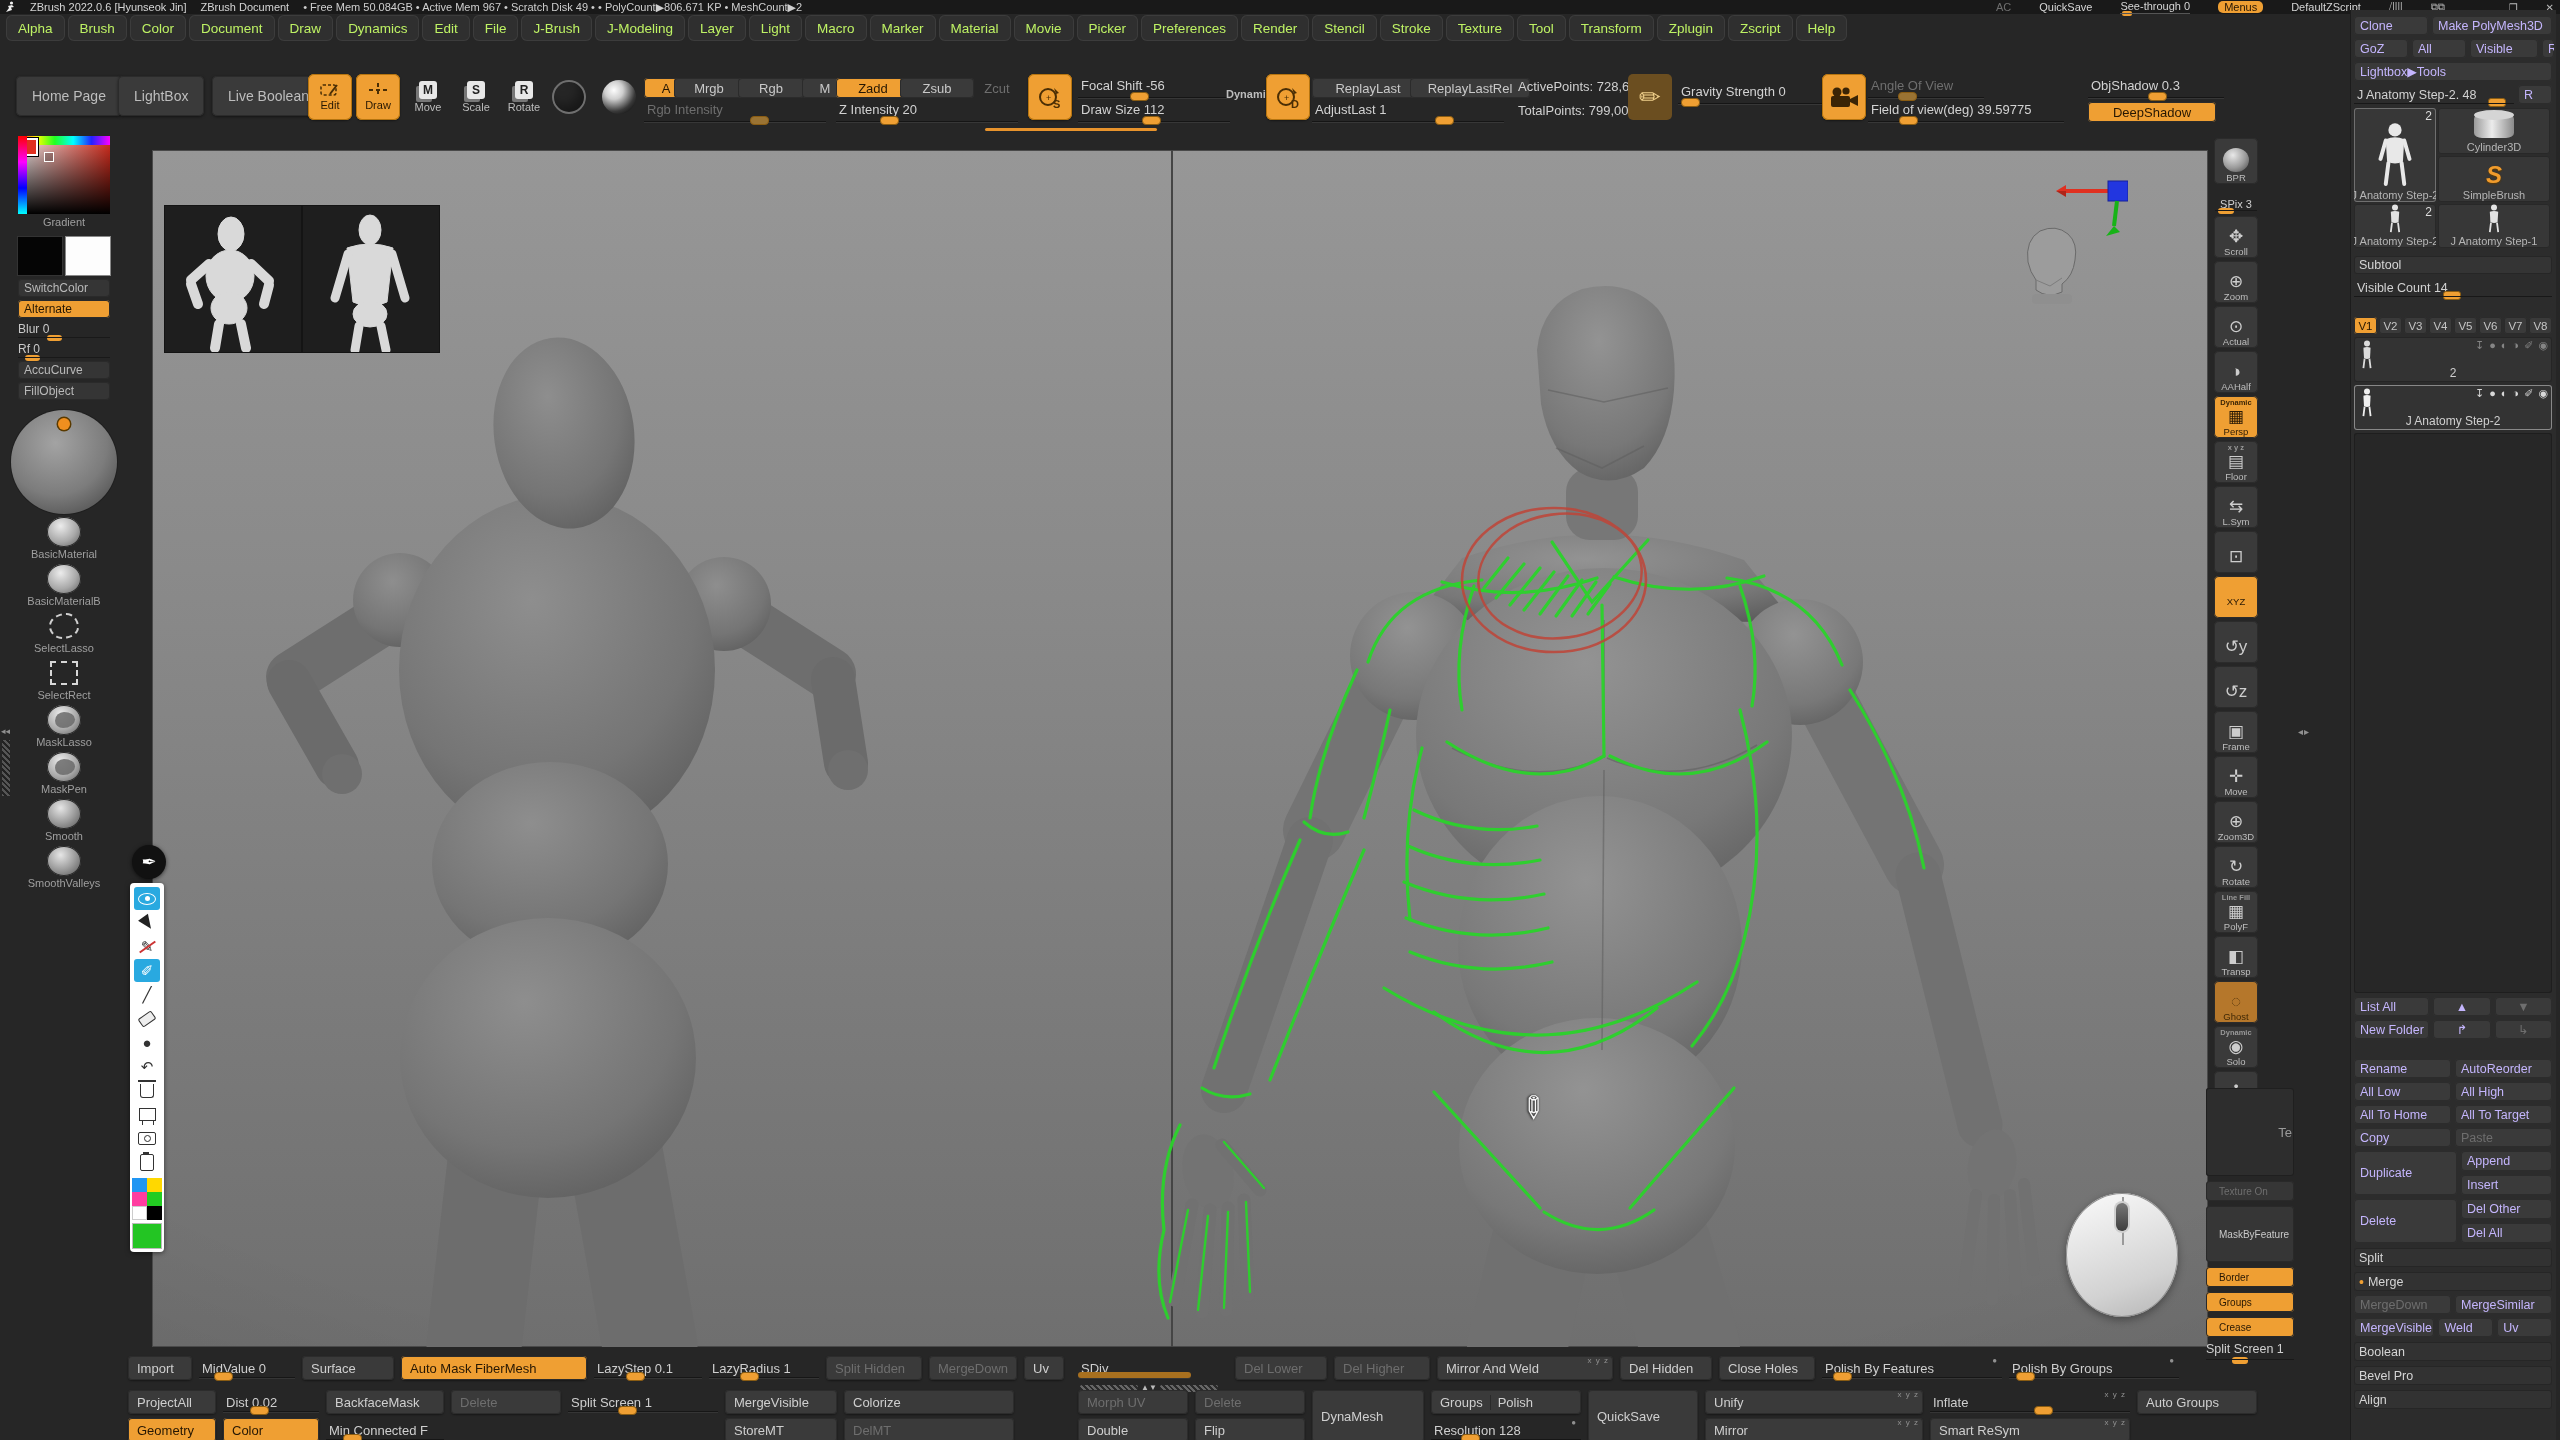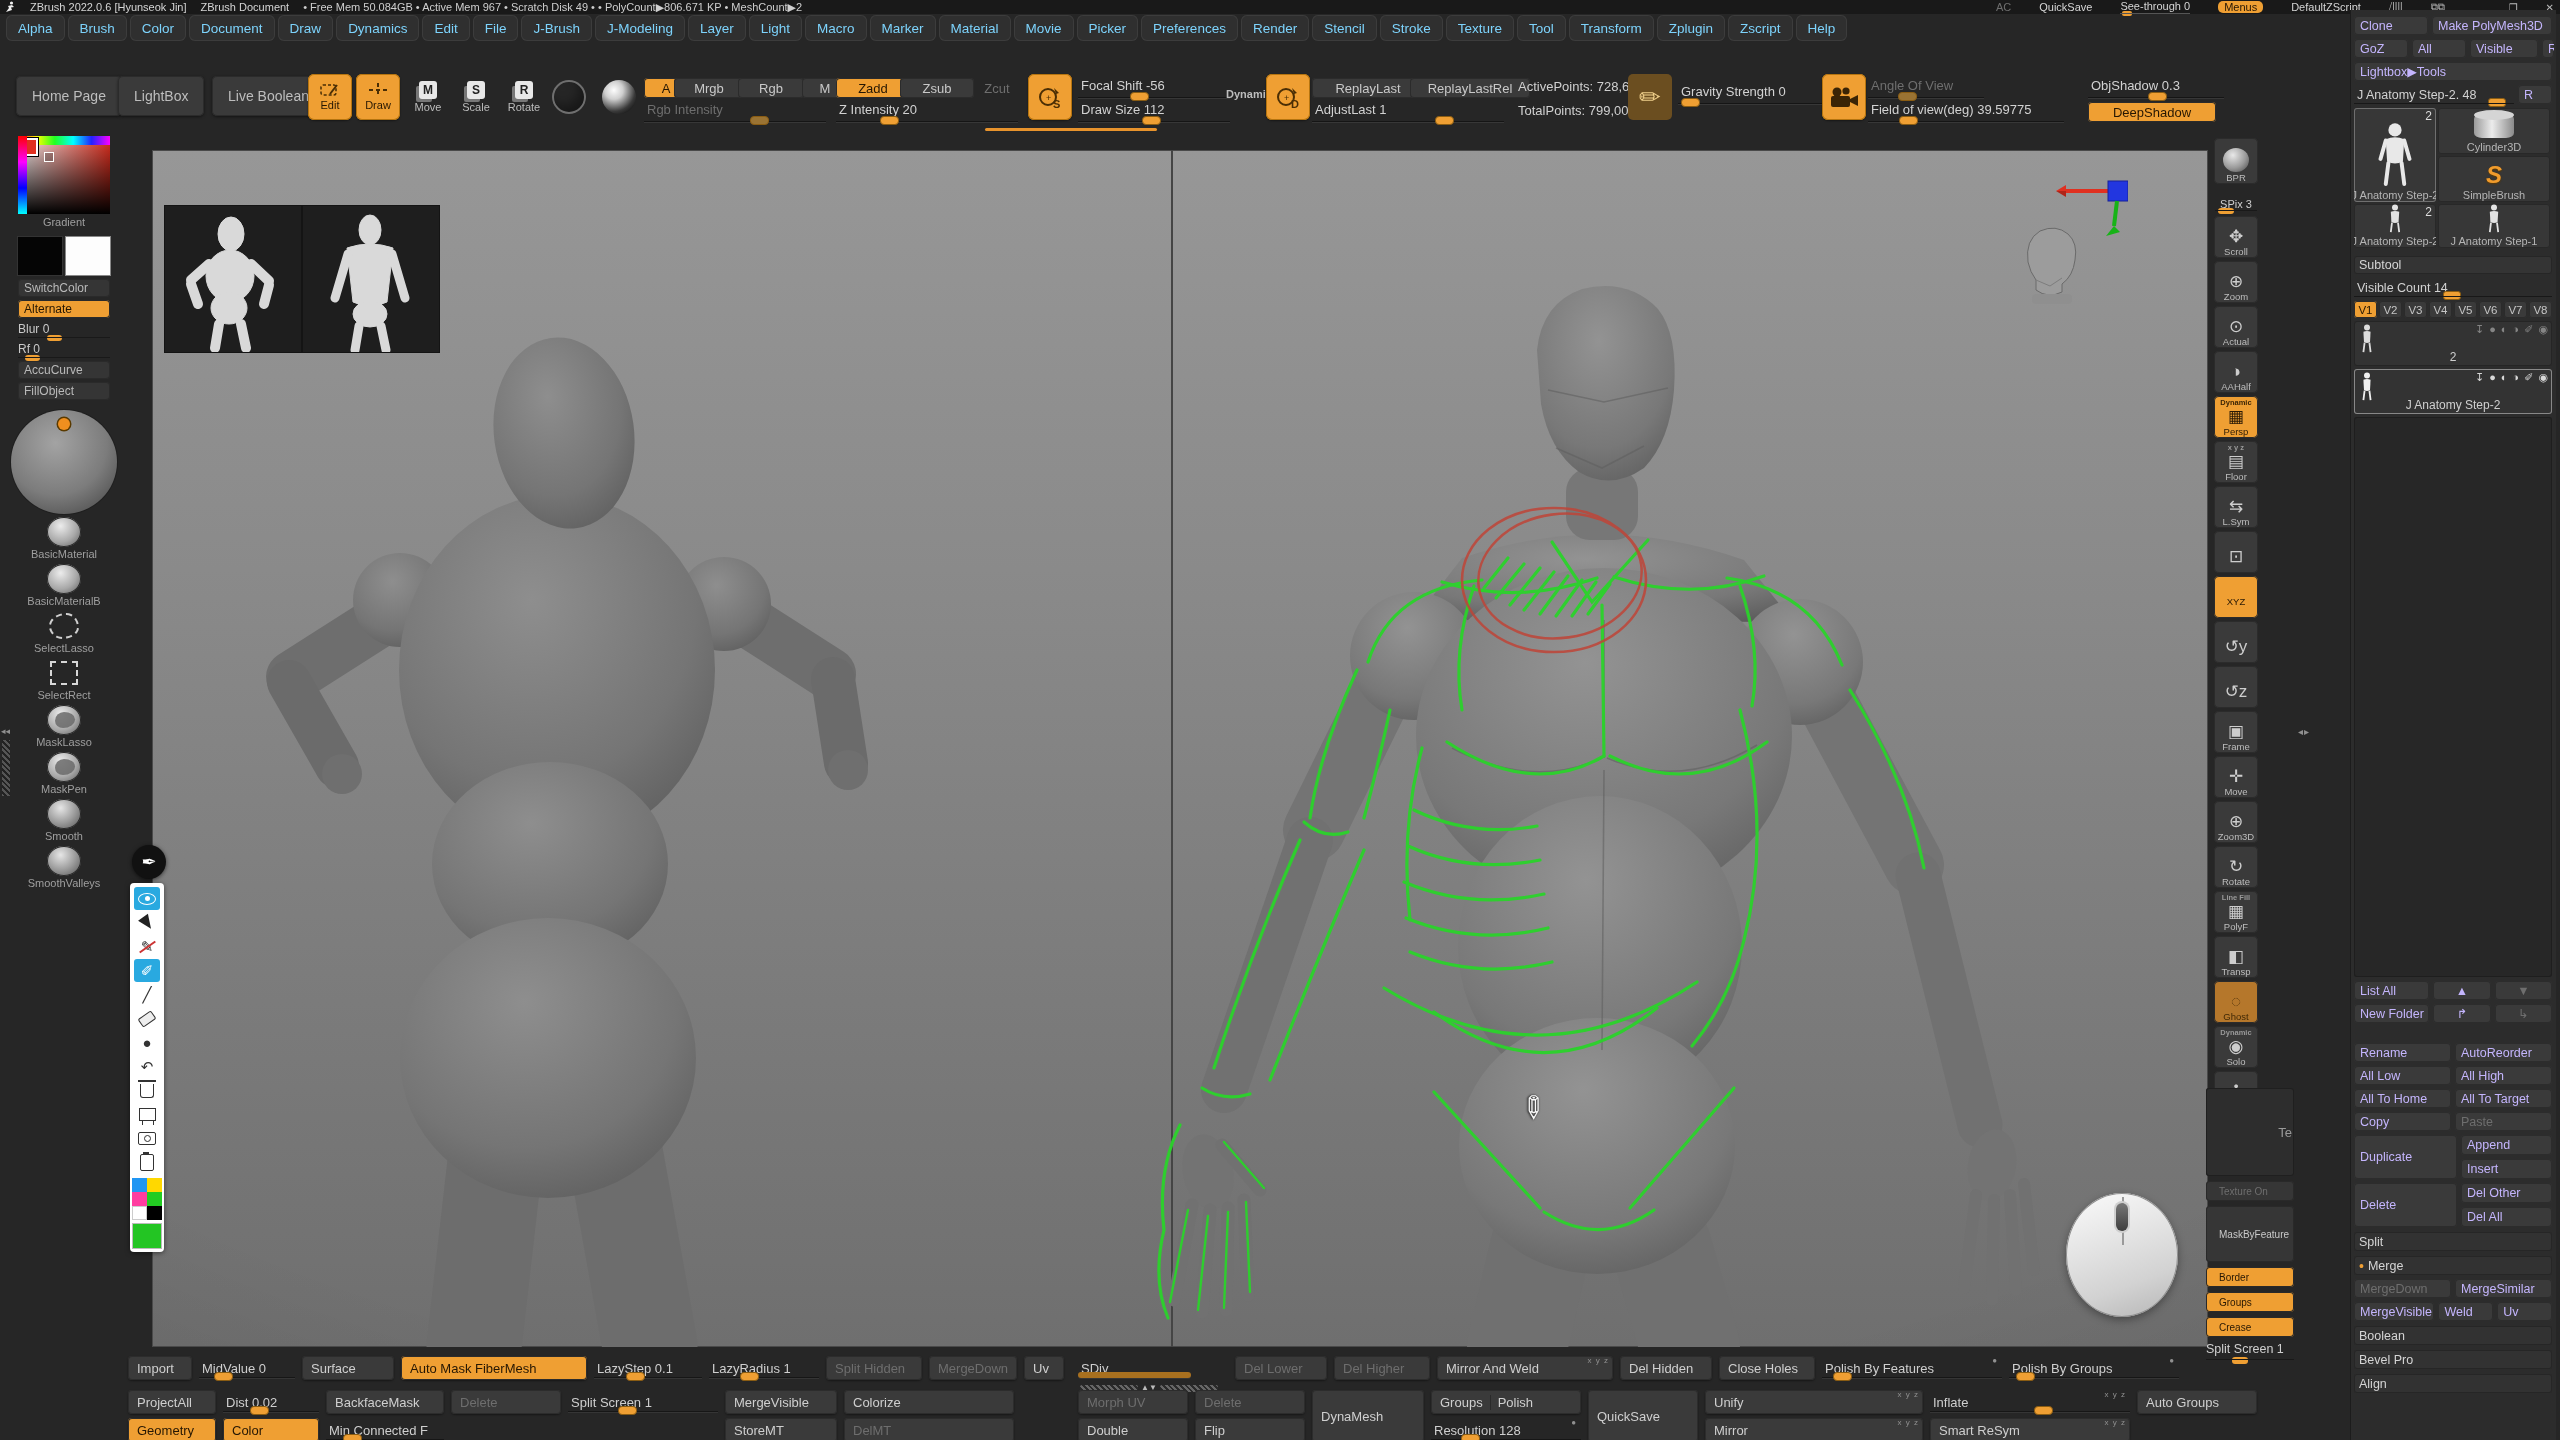--- a/index.html
+++ b/index.html
@@ -17,21 +17,21 @@
   #titlebar .stats{color:#cfcfcf}
   #titlebar .right{margin-left:auto;display:flex;align-items:center;gap:28px;padding-right:6px}
   #titlebar .menus{background:#ef9f33;color:#241503;border-radius:5px;padding:0 6px;height:12px;display:flex;align-items:center}
   .see{position:relative;padding-bottom:2px}
   .see::after{content:"";position:absolute;left:0;right:0;bottom:0;height:1px;background:#555}
   .see b{position:absolute;left:2px;bottom:-2px;width:10px;height:5px;background:#ef9f33;border-radius:2px}
   .winglyph{color:#bbb;font-size:10px}
   
   #menubar{position:absolute;left:6px;top:15px;display:flex;gap:3px}
   #menubar .menubtn{background:#2f2f2f;box-shadow:inset 0 0 0 1px #3c3c3c;border-radius:6px;height:26px;
-      display:flex;align-items:center;padding:0 12px;font-size:13.5px;color:#7dd3fc}
+      display:flex;align-items:center;padding:0 12px;font-size:13.5px;color:#bef264}
   
   #topbar{position:absolute;left:0;top:74px;width:2350px;height:52px}
   #topbar>*{position:absolute}
   .bigbtn{height:40px;top:2px;background:#3a3a3a;box-shadow:inset 0 0 0 1px #2b2b2b,0 1px 3px rgba(0,0,0,.5);
       border-radius:5px;display:flex;align-items:center;justify-content:center;font-size:14px;color:#bdbdbd;padding:0 16px}
   .sqbtn{width:44px;height:46px;top:0;border-radius:6px;display:flex;flex-direction:column;align-items:center;justify-content:center;font-size:11px;gap:2px}
   .modebtn{width:44px;height:46px;top:0;display:flex;flex-direction:column;align-items:center;justify-content:center;font-size:11px;color:#bdbdbd;gap:2px}
   .modebtn .chip{width:18px;height:18px;background:#e8e8e8;color:#222;border-radius:3px;font-weight:bold;font-size:12px;
       display:flex;align-items:center;justify-content:center;position:relative;box-shadow:-4px 4px 0 -1px #777}
   .ball{width:34px;height:34px;border-radius:50%;top:6px}
@@ -153,21 +153,21 @@
   .tpslider i{position:absolute;bottom:-3px;left:var(--dot,50%);width:16px;height:7px;border-radius:3px;background:#ef9f33;border:1px solid #8a5c12}
   #thumbgrid{display:grid;grid-template-columns:82px 112px;grid-template-rows:46px 46px 44px;gap:2px;margin-top:4px}
   .tthumb{background:#373737;box-shadow:inset 0 0 0 1px #282828;border-radius:3px;position:relative;display:flex;flex-direction:column;align-items:center;justify-content:flex-end;overflow:hidden}
   .tthumb.sel{grid-row:1/3;box-shadow:inset 0 0 0 1px #6f6f6f}
   .tthumb .tlabel{font-size:11px;color:#b5b5b5;line-height:14px;white-space:nowrap}
   .badge{position:absolute;top:1px;right:4px;font-size:12px;color:#ddd}
   .cylshape{width:40px;height:24px;background:linear-gradient(90deg,#9a9a9a,#ececec 45%,#8a8a8a);border-radius:8px/5px;position:relative;margin-bottom:2px}
   .cylshape::before{content:"";position:absolute;left:0;top:-4px;width:100%;height:10px;border-radius:50%;background:#d5d5d5}
   .sglyph{font-size:24px;font-weight:bold;font-style:italic;color:#f09b2c;text-shadow:0 1px 2px #5e3a00;line-height:26px}
   #subtool-header{margin-top:8px;height:18px;background:#343434;box-shadow:inset 0 0 0 1px #262626;border-radius:3px;display:flex;align-items:center;padding-left:5px;color:#d5d5d5}
-  #vtabs{display:flex;gap:2px;margin-top:4px}
+  #vtabs{display:flex;gap:2px;margin-top:20px}
   .vtab{flex:1;height:17px;background:#3a3a3a;box-shadow:inset 0 0 0 1px #2b2b2b;border-radius:3px;display:flex;align-items:center;justify-content:center;font-size:11.5px;color:#c5c5c5}
   .vtab.orange{color:#2a1a05}
   .st-item{margin-top:3px;height:45px;background:#333;box-shadow:inset 0 0 0 1px #252525;border-radius:3px;position:relative;padding:2px 4px;box-sizing:border-box}
   .st-item.selected{box-shadow:inset 0 0 0 1px #888}
   .st-item .fig{position:absolute;left:4px;top:3px}
   .st-icons{position:absolute;right:4px;top:2px;display:flex;gap:5px;font-size:11px;color:#9a9a9a;opacity:.8}
   .st-name{position:absolute;left:0;right:0;bottom:2px;text-align:center;font-size:12px;color:#cfcfcf}
   #stlist-empty{margin-top:3px;height:560px;background:#272727;box-shadow:inset 0 0 0 1px #1e1e1e;border-radius:3px}
   .sec{margin-top:5px;height:19px;background:#323232;box-shadow:inset 0 0 0 1px #262626;border-radius:3px;display:flex;align-items:center;padding-left:5px;color:#d5d5d5}
   .sec .odot{color:#ef9f33;margin-right:4px;font-size:14px;line-height:10px}

